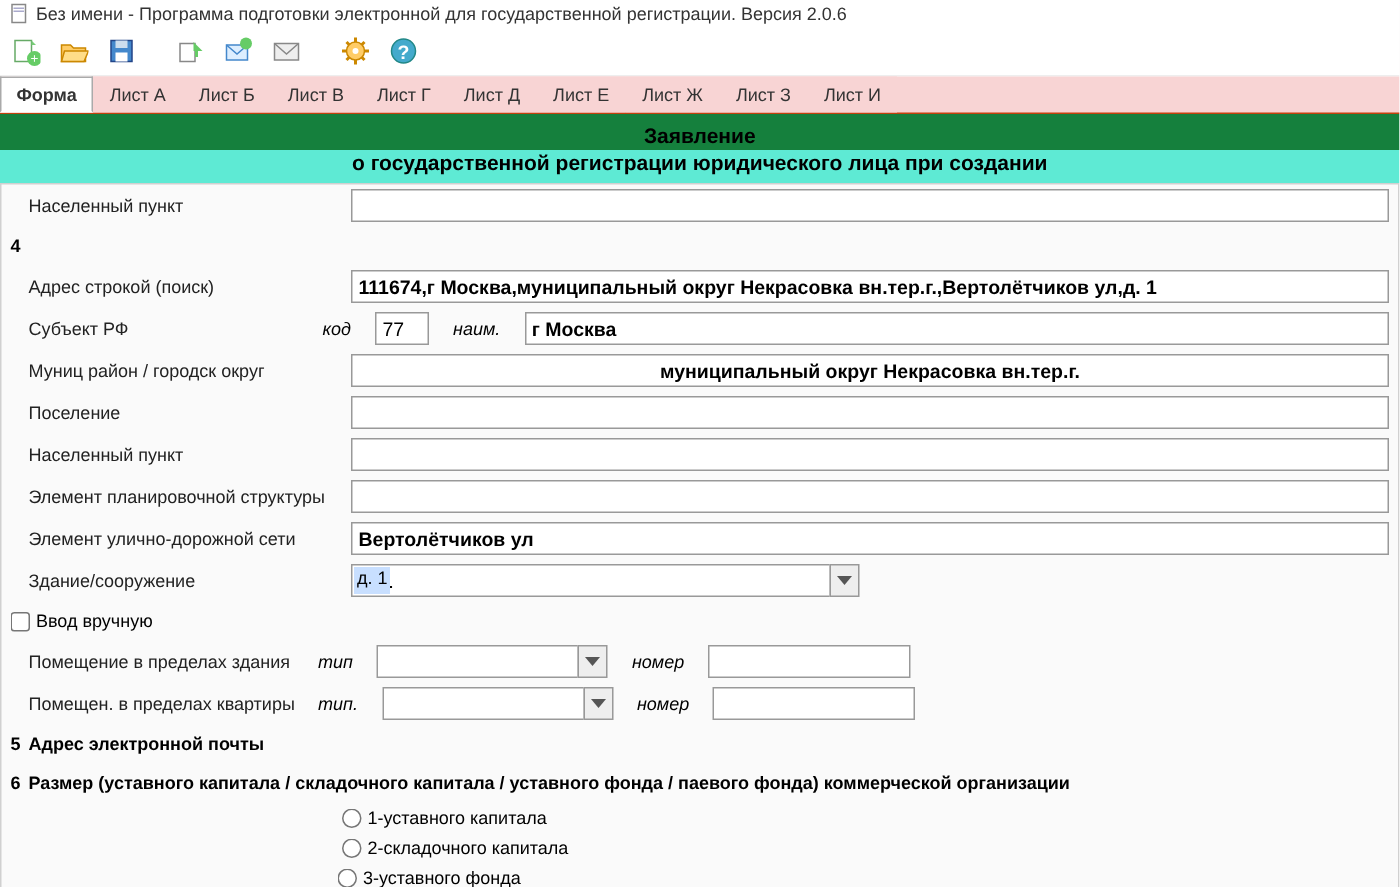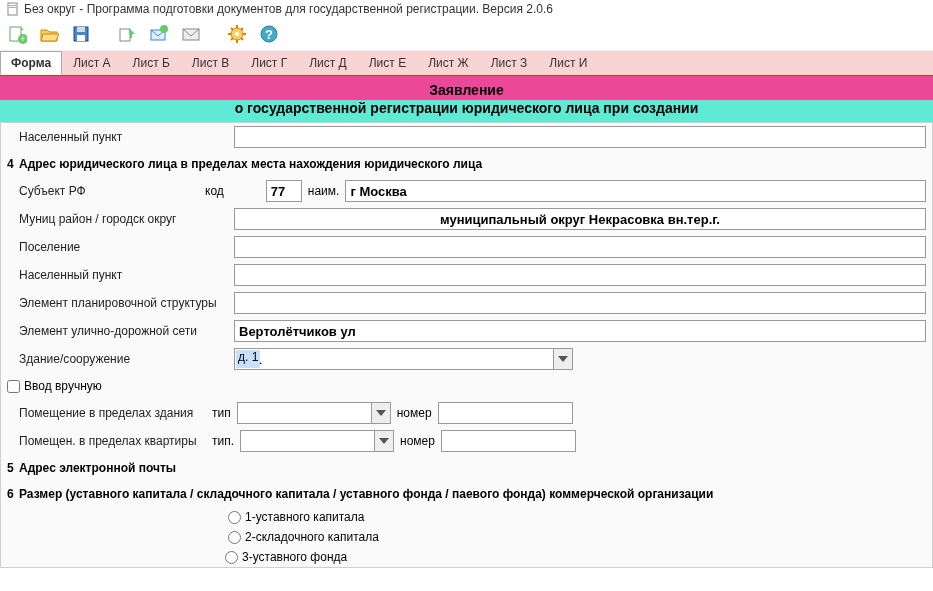--- a/index.html
+++ b/index.html
@@ -4,50 +4,50 @@
 <style>
 * { box-sizing: border-box; margin: 0; padding: 0; }
 body { font-family: Arial, sans-serif; font-size: 12px; background: #fff; color: #000; width: 933px; overflow: hidden; }
 .title-bar { background: #fff; padding: 2px 6px; font-size: 12px; color: #333; display: flex; align-items: center; gap: 4px; }
 .title-bar .icon-doc { width: 14px; height: 14px; display: inline-block; }
 .toolbar { background: #fff; padding: 3px 4px; display: flex; gap: 6px; border-bottom: 1px solid #eee; }
 .toolbar button { width: 26px; height: 26px; border: none; background: transparent; cursor: pointer; display: flex; align-items: center; justify-content: center; }
 .tabs-row { background: #f8d4d4; display: flex; align-items: flex-end; padding: 0; border-bottom: 1px solid #c2410c; }
 .tab { padding: 4px 10px; font-size: 12px; background: #f8d4d4; border: 1px solid transparent; cursor: pointer; color: #333; }
 .tab.active { background: #fff; border: 1px solid #aaa; border-bottom: 1px solid #fff; font-weight: bold; }
-.header-title { text-align: center; font-weight: bold; font-size: 14px; padding: 6px 0 2px; background: #ec4899; }
+.header-title { text-align: center; font-weight: bold; font-size: 14px; padding: 6px 0 2px; background: #15803d; }
 .header-sub { text-align: center; font-weight: bold; font-size: 14px; padding: 0 0 6px; background: #5eead4; }
 .form-area { background: #fafafa; border: 1px solid #d0d0d0; }
 .row { display: flex; align-items: center; padding: 3px 6px; min-height: 26px; }
 .label { width: 215px; font-size: 12px; color: #222; }
 .label-num { width: 12px; font-weight: bold; }
 .section-title { font-weight: bold; padding: 5px 6px; }
 .input-wide { flex: 1; height: 22px; border: 1px solid #999; padding: 2px 4px; font-size: 13px; font-family: Arial; background: #fff; }
 .input-small { width: 36px; height: 22px; border: 1px solid #999; padding: 2px 4px; font-size: 13px; text-align: left; background: #fff; }
-.sublabel { font-size: 12px; margin: 0 6px; }
+.sublabel { font-size: 12px; margin: 0 16px; font-style: italic; }
 .select-box { position: relative; display: flex; align-items: center; }
 .select-input { height: 22px; border: 1px solid #999; padding: 2px 4px; font-size: 13px; background: #fff; }
 .dropdown-btn { width: 20px; height: 22px; border: 1px solid #999; background: #eee; cursor: pointer; display: flex; align-items: center; justify-content: center; margin-left: -1px; }
 .chk { margin-right: 4px; vertical-align: middle; }
 .radio-row { padding-left: 227px; display: flex; align-items: center; gap: 4px; min-height: 20px; }
 .highlight { background: #c8dfff; padding: 0 2px; }
 .gap { width: 8px; }
 </style>
 </head>
 <body>
 
 <div class="title-bar">
   <span class="icon-doc">
     <svg width="14" height="14">
         <rect x="2" y="1" width="9" height="12" fill="#fff" stroke="#888"></rect>
         <rect x="3" y="3" width="7" height="1" fill="#aac"></rect>
         <rect x="3" y="5" width="7" height="1" fill="#aac"></rect>
       </svg>
   </span>
-  <span>Без округ - Программа подготовки документов для государственной регистрации. Версия 2.0.6</span>
+  <span>Без имени - Программа подготовки электронной для государственной регистрации. Версия 2.0.6</span>
 </div>
 
 <div class="toolbar">
   <button>
       <svg width="20" height="20">
         <rect x="3" y="3" width="11" height="14" fill="#fff" stroke="#6a6"></rect>
         <polygon points="14,3 17,6 14,6" fill="#7c7"></polygon>
         <circle cx="16" cy="15" r="5" fill="#6c6"></circle>
         <text x="16" y="18" font-size="9" fill="#fff" text-anchor="middle">+</text>
       </svg>
@@ -130,29 +130,33 @@
 <div class="form-area">
 
   <div class="row">
     <span class="label-num"></span>
     <span class="label">Населенный пункт</span>
     <input class="input-wide" value="" style="">
   </div>
 
   <div class="row section-title">
     <span class="label-num">4</span>
-    <span>Адрес юридического лица в пределах места нахождения юридического лица</span>
-  </div>
-
+  </div>
+
+  <div class="row">
+    <span class="label-num"></span>
+    <span class="label">Адрес строкой (поиск)</span>
+    <input class="input-wide" style="font-weight: bold;" value="111674,г Москва,муниципальный округ Некрасовка вн.тер.г.,Вертолётчиков ул,д. 1">
+  </div>
 
   <div class="row">
     <span class="label-num"></span>
     <span class="label" style="width:180px">Субъект РФ</span>
     <span class="sublabel">код</span>
-    <input class="input-small" style="font-weight: bold; margin-left: 36px;" value="77">
+    <input class="input-small" style="font-weight: normal;" value="77">
     <span class="sublabel">наим.</span>
     <input class="input-wide" style="font-weight: bold;" value="г Москва">
   </div>
 
   <div class="row">
     <span class="label-num"></span>
     <span class="label">Муниц район / городск округ</span>
     <input class="input-wide" style="font-weight: bold; text-align: center;" value="муниципальный округ Некрасовка вн.тер.г.">
   </div>
 

